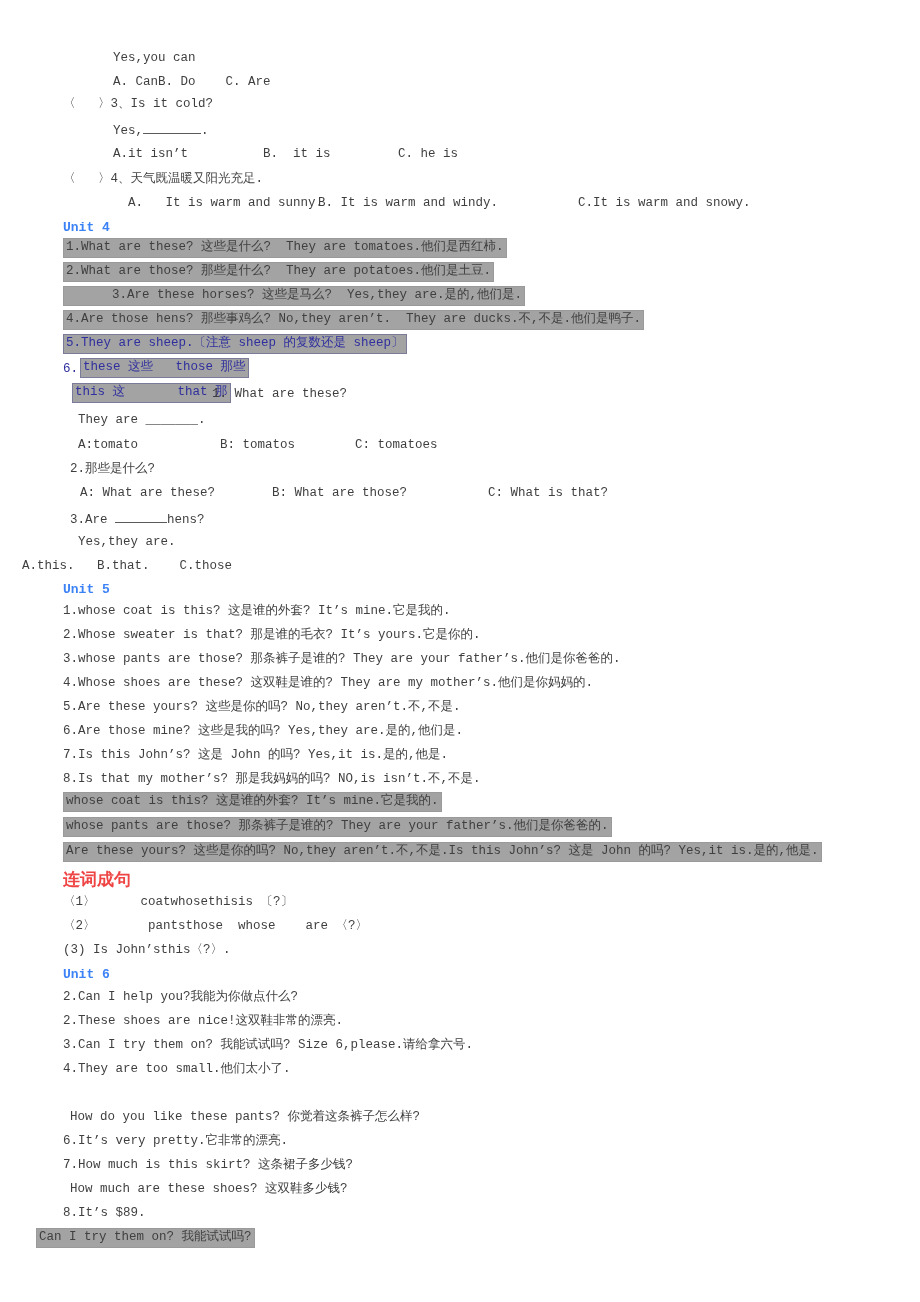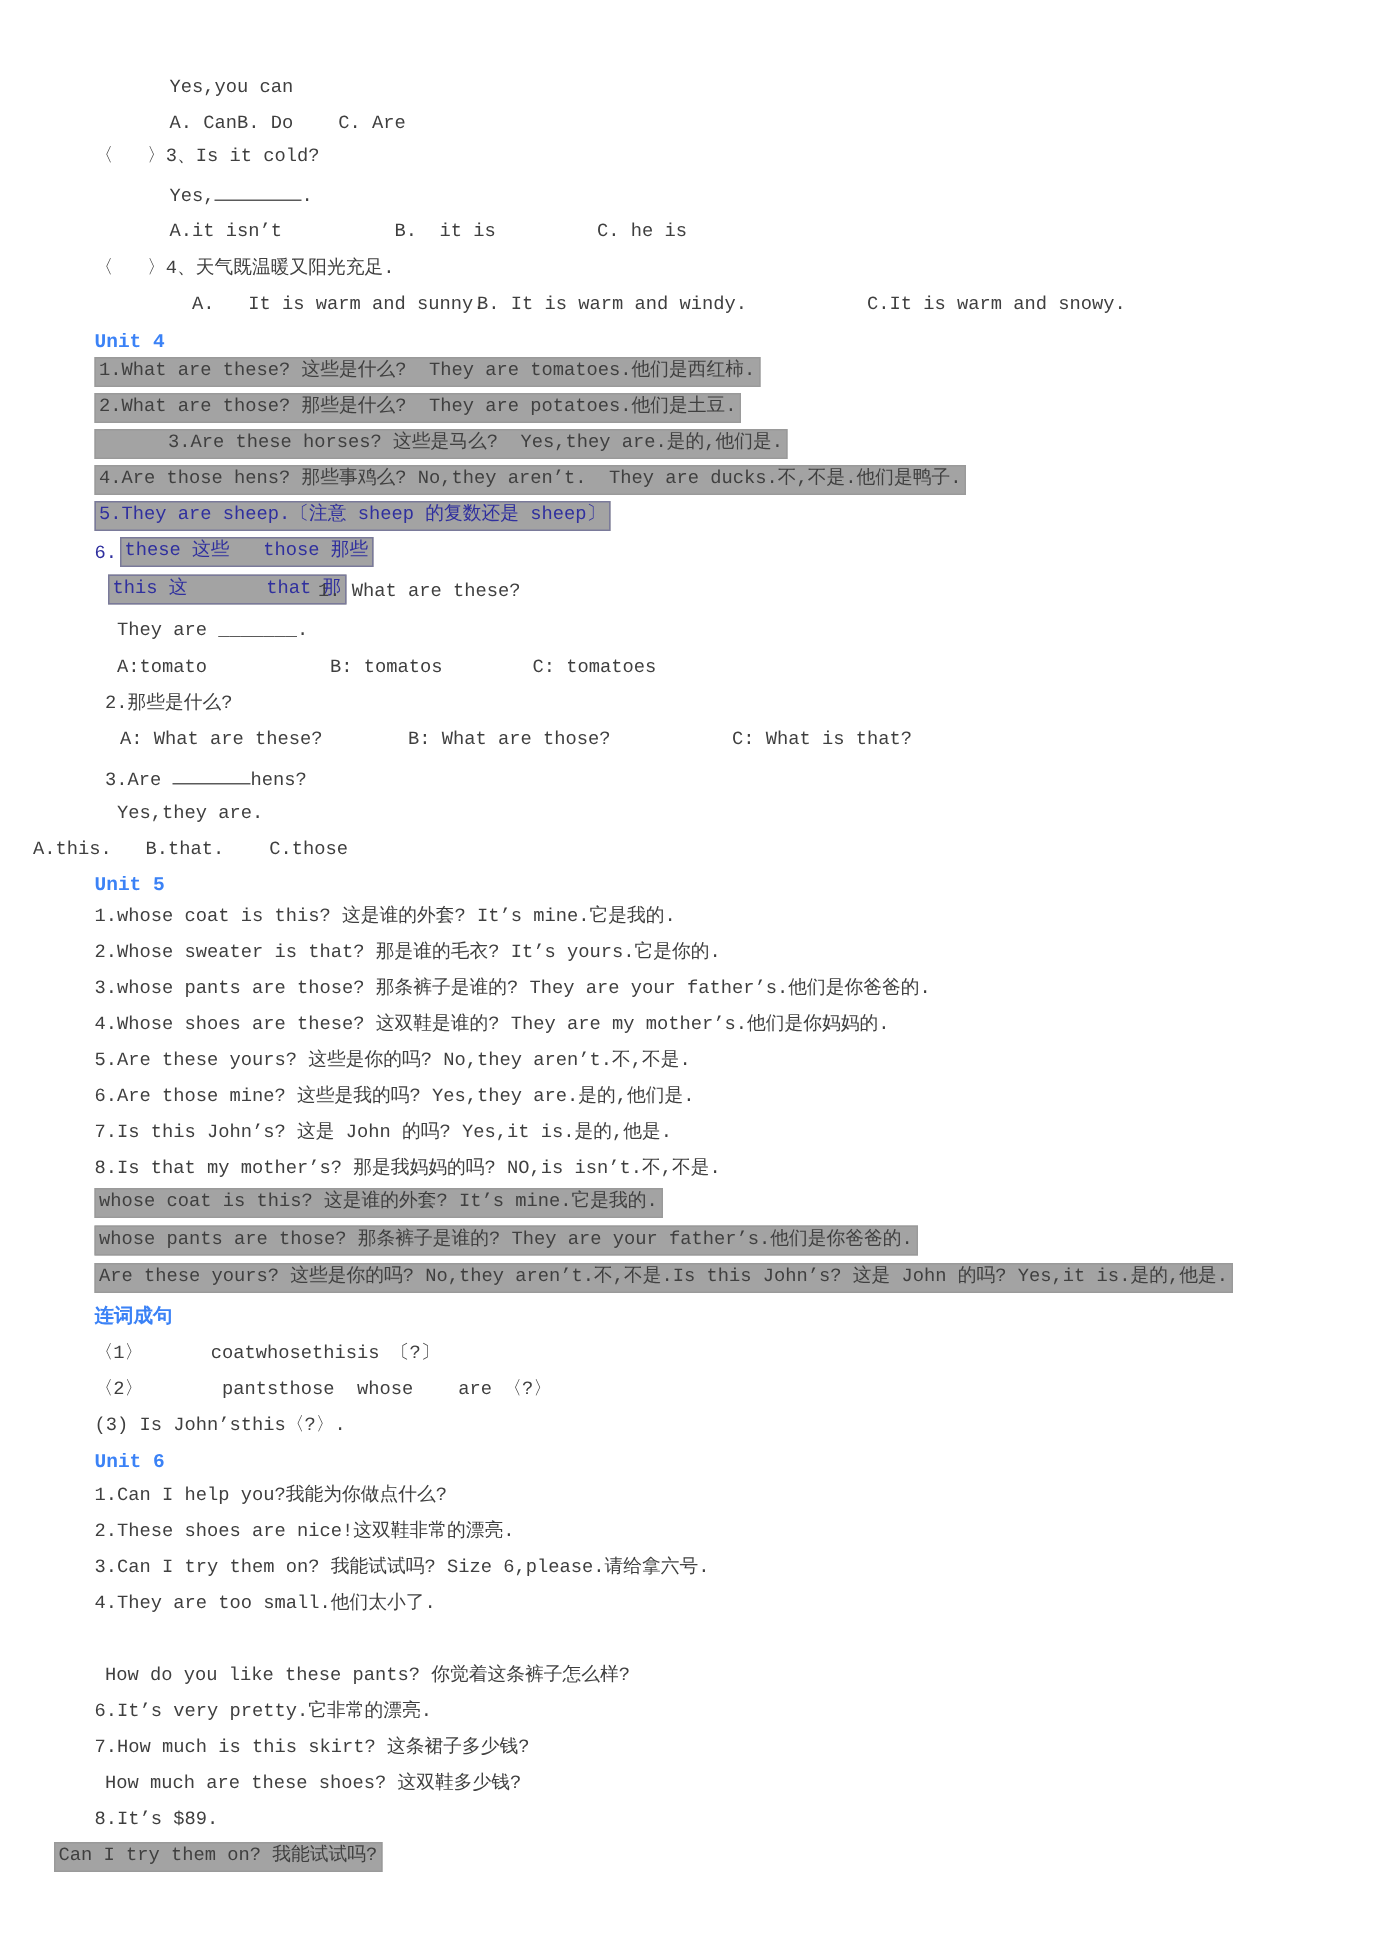--- a/index.html
+++ b/index.html
@@ -56,23 +56,23 @@
     white-space: pre;
     font-family: "Liberation Mono", "DejaVu Sans Mono", monospace;
     font-size: 13px;
     font-weight: bold;
     color: #3b82f6;
   }
   .sec-head {
     position: absolute;
     white-space: pre;
     font-family: "Liberation Sans", "DejaVu Sans", sans-serif;
-    font-size: 13px;
+    font-size: 17px;
     font-weight: bold;
-    color: #3b82f6;
+    color: #ef4444;
   }
   .blank-u {
     border-bottom: 1px solid #5a5a5a;
     display: inline-block;
   }
 </style>
 </head>
 <body>
 
 <div class="page">
@@ -141,21 +141,21 @@
   <div class="boxed" style="left:63px; top:842px;">Are these yours? 这些是你的吗? No,they aren’t.不,不是.Is this John’s? 这是 John 的吗? Yes,it is.是的,他是.</div>
 
   <div class="sec-head" style="left:63px; top:868px;">连词成句</div>
 
   <div class="ln" style="left:63px; top:895px;">〈1〉      coatwhosethisis 〔?〕</div>
   <div class="ln" style="left:63px; top:919px;">〈2〉       pantsthose  whose    are 〈?〉</div>
   <div class="ln" style="left:63px; top:943px;">(3) Is John’sthis〈?〉.</div>
 
   <div class="unit-head" style="left:63px; top:967px;">Unit 6</div>
 
-  <div class="ln" style="left:63px; top:990px;">1.Can I help you?我能为你做点什么?</div>
+  <div class="ln" style="left:63px; top:990px;">2.Can I help you?我能为你做点什么?</div>
   <div class="ln" style="left:63px; top:1014px;">2.These shoes are nice!这双鞋非常的漂亮.</div>
   <div class="ln" style="left:63px; top:1038px;">3.Can I try them on? 我能试试吗? Size 6,please.请给拿六号.</div>
   <div class="ln" style="left:63px; top:1062px;">4.They are too small.他们太小了.</div>
   <div class="ln" style="left:70px; top:1110px;">How do you like these pants? 你觉着这条裤子怎么样?</div>
   <div class="ln" style="left:63px; top:1134px;">6.It’s very pretty.它非常的漂亮.</div>
   <div class="ln" style="left:63px; top:1158px;">7.How much is this skirt? 这条裙子多少钱?</div>
   <div class="ln" style="left:70px; top:1182px;">How much are these shoes? 这双鞋多少钱?</div>
   <div class="ln" style="left:63px; top:1206px;">8.It’s $89.</div>
 
   <div class="boxed" style="left:36px; top:1228px;">Can I try them on? 我能试试吗?</div>

